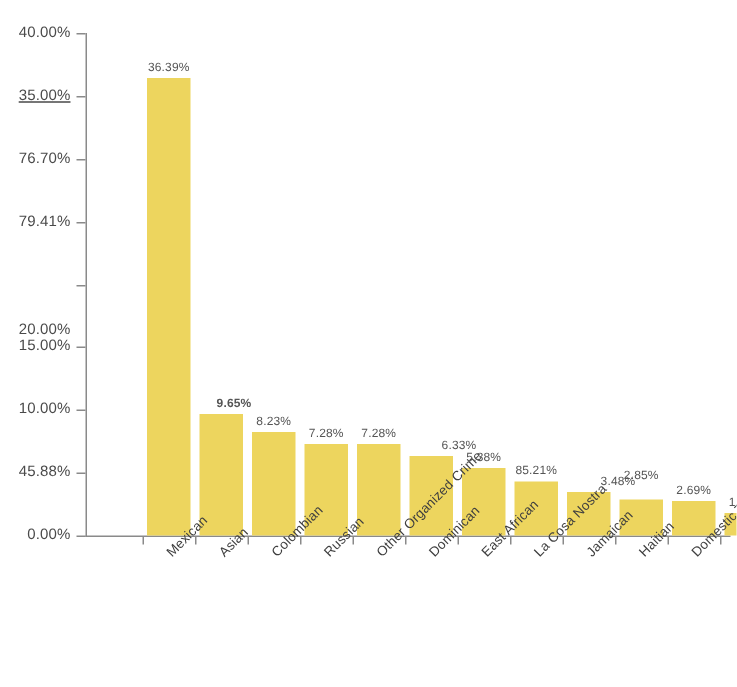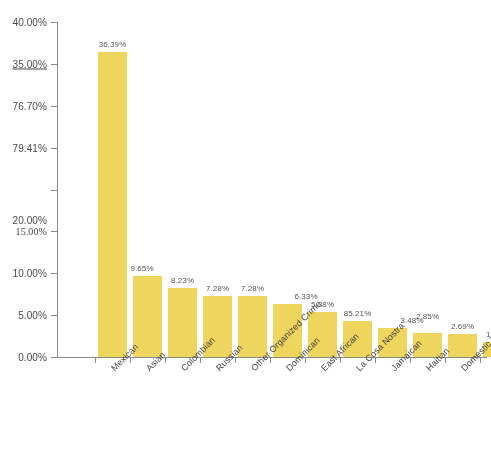--- a/index.html
+++ b/index.html
@@ -113,23 +113,23 @@
       <div class="y-tick" style="top: 273.25px;"></div>
       <div class="y-tick" style="top: 231.375px;"></div>
       <div class="y-tick" style="top: 189.5px;"></div>
       <div class="y-tick" style="top: 147.625px;"></div>
       <div class="y-tick" style="top: 105.75px;"></div>
       <div class="y-tick" style="top: 63.875px;"></div>
       <div class="y-tick" style="top: 22px;"></div>
     </div>
   <div id="y-labels">
       <div class="y-label" style="top: 357px;">0.00%</div>
-      <div class="y-label" style="top: 315.125px;">5.00%</div>
+      <div class="y-label" style="top: 315.125px;">45.88%</div>
       <div class="y-label" style="top: 273.25px;">10.00%</div>
-      <div class="y-label" style="top: 231.375px; font-family: Liberation Serif, serif;">15.00%</div>
+      <div class="y-label" style="top: 231.375px;">15.00%</div>
       <div class="y-label" style="top: 200px; margin-top: 20px;">20.00%</div>
       <div class="y-label" style="top: 147.625px;">79.41%</div>
       <div class="y-label" style="top: 105.75px;">76.70%</div>
       <div class="y-label" style="top: 63.875px; text-decoration: underline;">35.00%</div>
       <div class="y-label" style="top: 22px; margin-left: 12px;">40.00%</div>
     </div>
 
   <div id="plot-area">
       <div class="bar" title="Mexican 36.39%" style="left: 41px; width: 29px; height: 304.766px; background: rgb(237, 213, 94);"></div>
       <div class="bar" title="Asian 9.65%" style="left: 76px; width: 29px; height: 80.8187px; background: rgb(237, 213, 94);"></div>
@@ -167,21 +167,21 @@
       <div class="x-label" style="left: 248.5px;">Other Organized Crime</div>
       <div class="x-label" style="left: 283.5px;">Dominican</div>
       <div class="x-label" style="left: 318.5px;">East African</div>
       <div class="x-label" style="left: 353.5px;">La Cosa Nostra</div>
       <div class="x-label" style="left: 388.5px;">Jamaican</div>
       <div class="x-label" style="left: 423.5px;">Haitian</div>
       <div class="x-label" style="left: 458.5px;">Domestic Terrorists</div>
     </div>
 
 <div class="bar-value" style="left: 112.5px; top: 40.2337px;">36.39%</div>
-    <div class="bar-value" style="left: 142px; top: 264.181px;">9.65%</div>
+    <div class="bar-value" style="left: 156px; top: 264.181px; font-weight: bold;">9.65%</div>
     <div class="bar-value" style="left: 182.5px; top: 276.074px;">8.23%</div>
     <div class="bar-value" style="left: 217.5px; top: 284.03px;">7.28%</div>
     <div class="bar-value" style="left: 252.5px; top: 284.03px;">7.28%</div>
     <div class="bar-value" style="left: 287.5px; top: 291.986px; padding-left: 37px;">6.33%</div>
     <div class="bar-value" style="left: 322.5px; top: 299.942px;">5.38%</div>
     <div class="bar-value" style="left: 357.5px; top: 309.239px;">85.21%</div>
     <div class="bar-value" style="left: 412px; top: 315.855px;">3.48%</div>
     <div class="bar-value" style="left: 427.5px; top: 312px;">2.85%</div>
     <div class="bar-value" style="left: 462.5px; top: 322.471px;">2.69%</div>
     <div class="bar-value" style="left: 497.5px; top: 330.428px;">1.74%</div>

